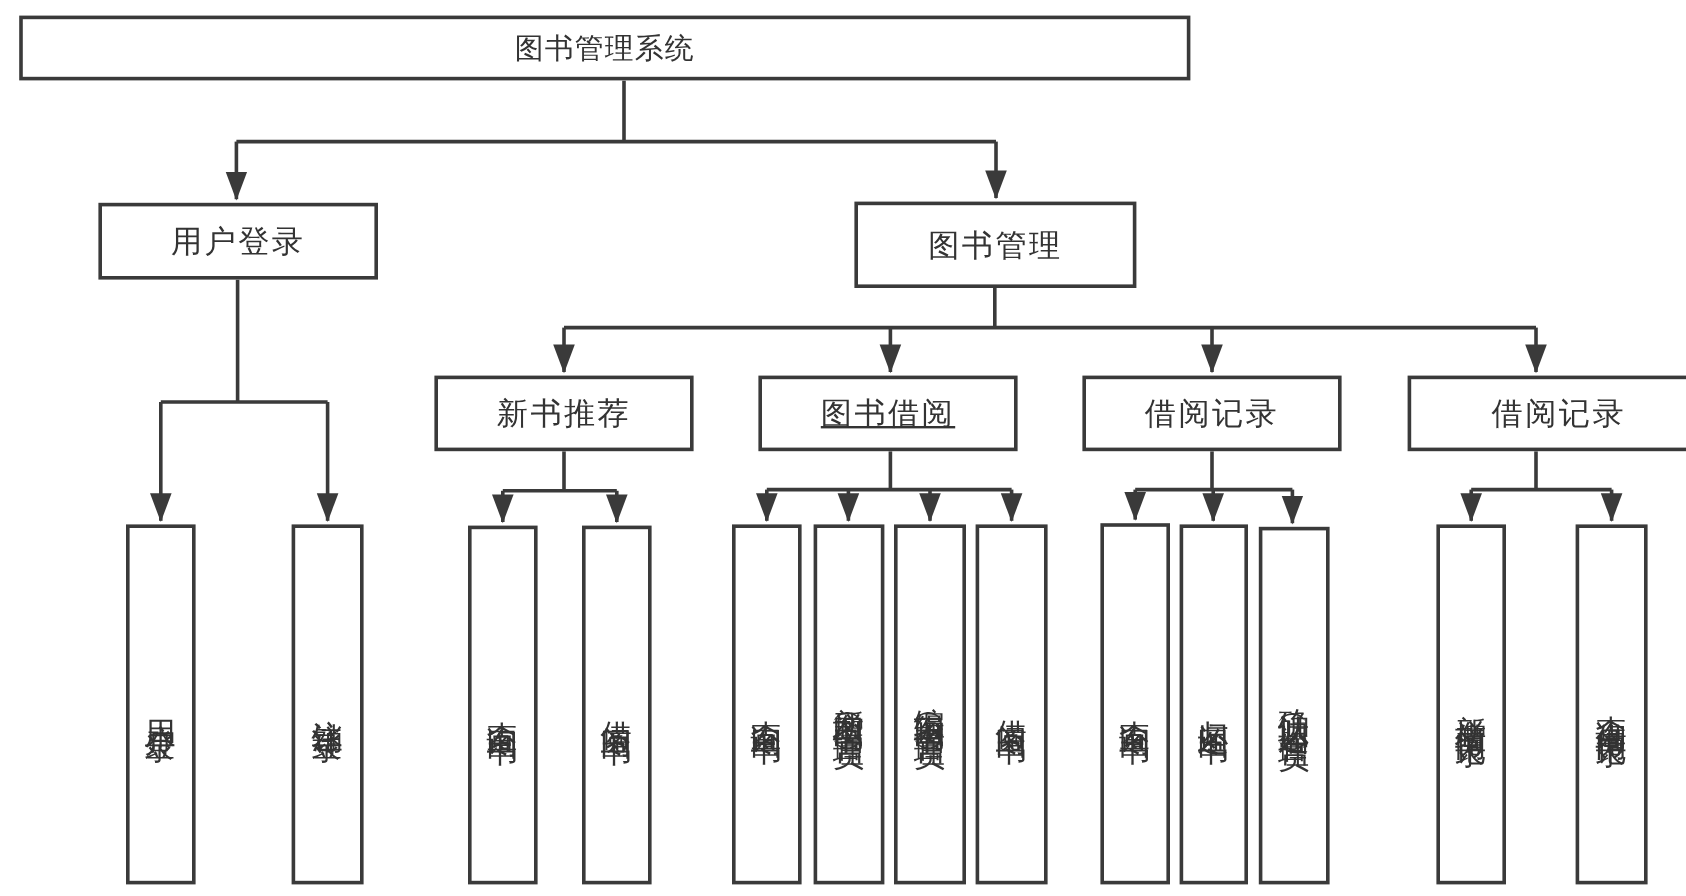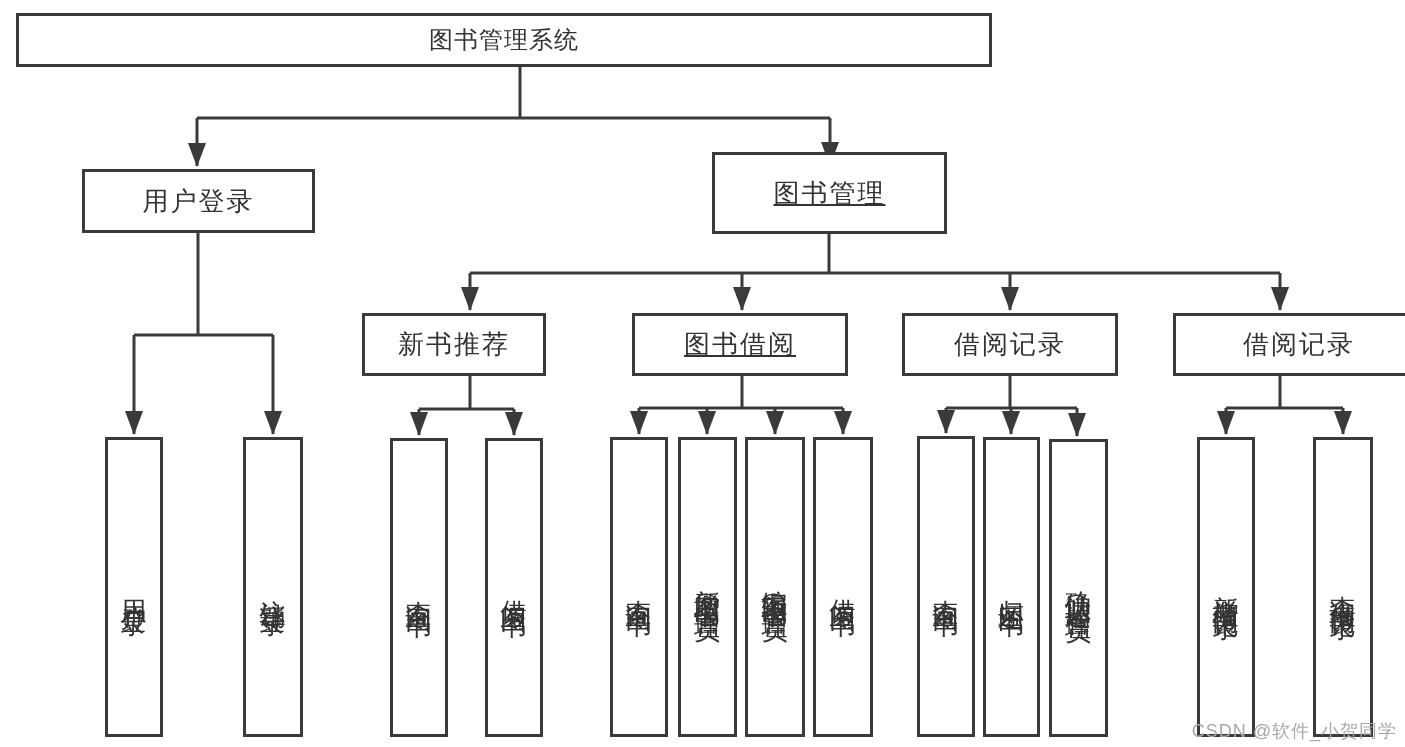--- a/index.html
+++ b/index.html
@@ -104,23 +104,23 @@
     <line x1="1077" y1="408" x2="1077" y2="436" stroke="#3a3a3a" stroke-width="3" marker-end="url(#arrow)"></line>
 
     <path d="M1280,376 V408 M1226,408 H1343" fill="none" stroke="#3a3a3a" stroke-width="3"></path>
     <line x1="1226" y1="408" x2="1226" y2="434" stroke="#3a3a3a" stroke-width="3" marker-end="url(#arrow)"></line>
     <line x1="1343" y1="408" x2="1343" y2="434" stroke="#3a3a3a" stroke-width="3" marker-end="url(#arrow)"></line>
   </svg>
 
   <div class="box h-box root-box" style="left:16px; top:13px; width:976px; height:54px;">图书管理系统</div>
 
   <div class="box h-box" style="left:82px; top:169px; width:233px; height:64px;">用户登录</div>
-  <div class="box h-box" style="left:712px; top:152px; width:235px; height:82px;text-decoration:underline;">图书管理</div>
+  <div class="box h-box" style="left:712px; top:168px; width:235px; height:72px;">图书管理</div>
 
-  <div class="box h-box" style="left:362px; top:313px; width:184px; height:63px;">新书推荐</div>
+  <div class="box h-box" style="left:362px; top:313px; width:216px; height:63px;">新书推荐</div>
   <div class="box h-box" style="left:632px; top:313px; width:216px; height:63px;text-decoration:underline;">图书借阅</div>
   <div class="box h-box" style="left:902px; top:313px; width:216px; height:63px;">借阅记录</div>
   <div class="box h-box" style="left:1173px; top:313px; width:252px; height:63px;">借阅记录</div>
 
   <div class="box v-box" style="left:105px; top:437px; width:58px; height:300px;">
     <span>用户登录</span>
   </div>
   <div class="box v-box" style="left:243px; top:437px; width:60px; height:300px;">
     <span>注销登录</span>
   </div>
@@ -155,15 +155,14 @@
     <span>确认归还（管理员）</span>
   </div>
 
   <div class="box v-box" style="left:1197px; top:437px; width:58px; height:300px;">
     <span>新增借阅记录</span>
   </div>
   <div class="box v-box" style="left:1313px; top:437px; width:60px; height:300px;">
     <span>查询借阅记录</span>
   </div>
 
-  <div class="watermark">CSDN @软件_小贺同学</div>
 
 </div>
 
 </body></html>

